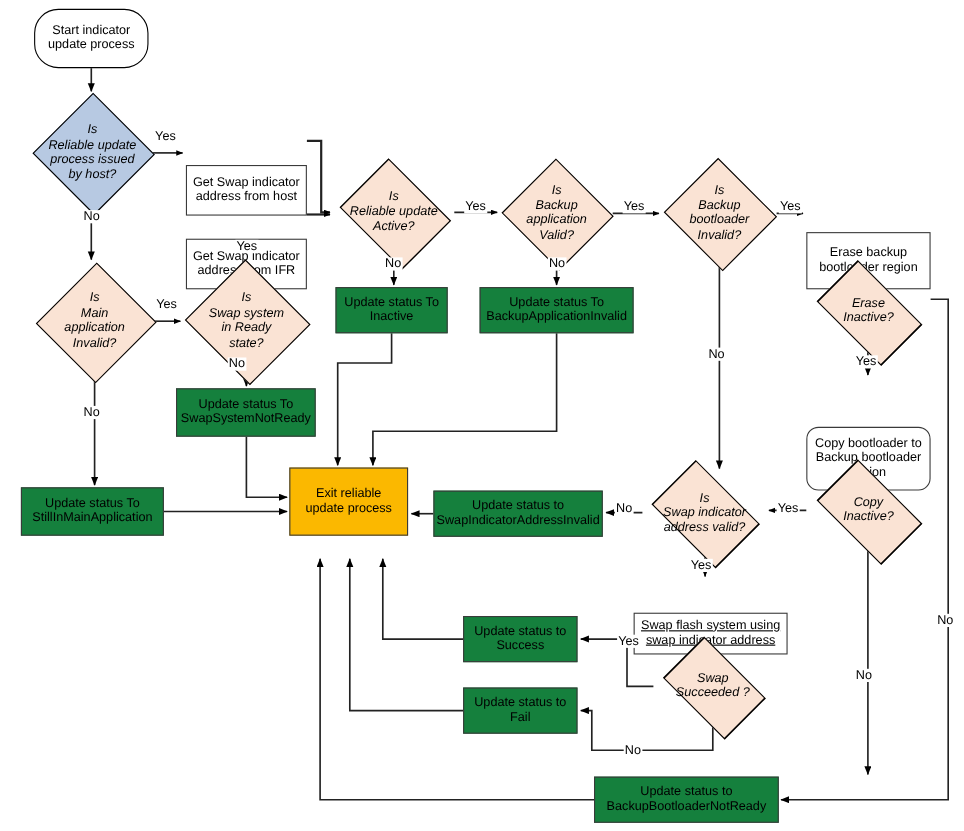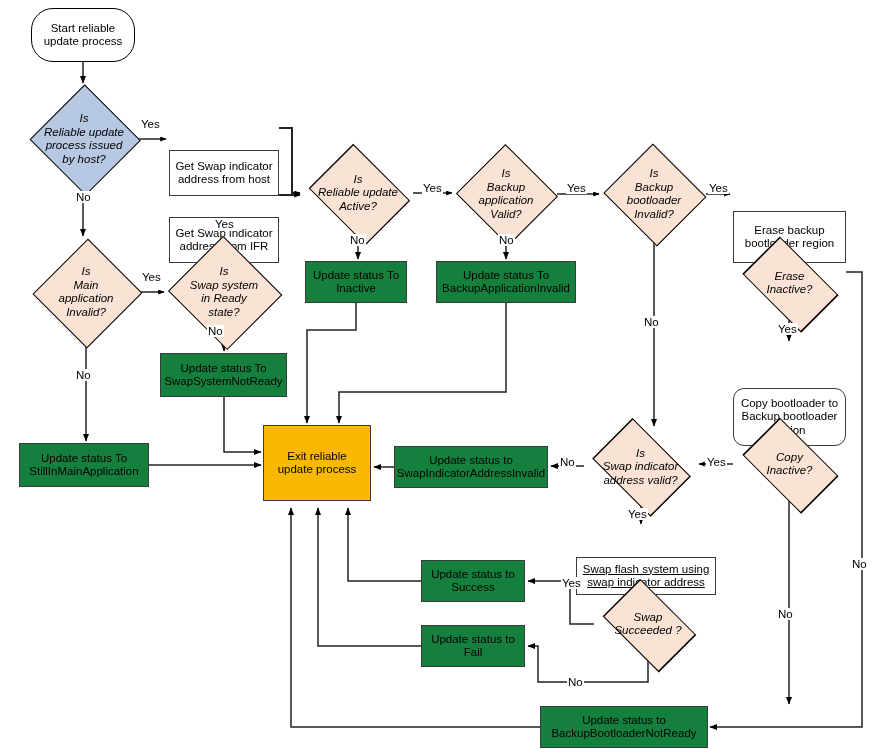--- a/index.html
+++ b/index.html
@@ -174,21 +174,21 @@
       <path d="M421,581 L348,581 L348,508" marker-end="url(#ah)"></path>
 
       <path d="M421,646 L318,646 L318,508" marker-end="url(#ah)"></path>
 
       <path d="M540,727 L291,727 L291,508" marker-end="url(#ah)"></path>
     </g>
   </svg>
 
   <div id="nodes-layer">
       <div class="node n-terminator" style="left: 31px; top: 8px; width: 104px; height: 54px;">
-        <div class="lbl">Start reliable
+        <div class="lbl">Start indicator
 update process</div>
       </div>
       <div class="node n-decision blue" style="left: 29px; top: 85px; width: 110px; height: 108px;">
         <div class="dia" style="width: 76.356px; height: 76.356px; margin-left: -38.178px; margin-top: -38.178px; transform: rotate(45deg) scale(1.01852, 1);"></div>
         <div class="lbl">Is
 Reliable update
 process issued
 by host?</div>
       </div>
       <div class="node n-process" style="left: 169px; top: 105px; width: 110px; height: 46px;">
@@ -271,21 +271,21 @@
       <div class="node n-decision" style="left: 584px; top: 428px; width: 113px; height: 78px;">
         <div class="dia" style="width: 55.146px; height: 55.146px; margin-left: -27.573px; margin-top: -27.573px; transform: rotate(45deg) scale(1.44872, 1);"></div>
         <div class="lbl">Is
 Swap indicator
 address valid?</div>
       </div>
       <div class="node n-status" style="left: 394px; top: 446px; width: 154px; height: 42px;">
         <div class="lbl">Update status to
 SwapIndicatorAddressInvalid</div>
       </div>
-      <div class="node n-exit" style="left: 263px; top: 425px; width: 108px; height: 76px; text-align: center;">
+      <div class="node n-exit" style="left: 263px; top: 425px; width: 108px; height: 62px; text-align: center;">
         <div class="lbl">Exit reliable
 update process</div>
       </div>
       <div class="node n-process" style="left: 576px; top: 512px; width: 140px; height: 38px; text-decoration: underline;">
         <div class="lbl">Swap flash system using
 swap indicator address</div>
       </div>
       <div class="node n-decision" style="left: 594px; top: 588px; width: 108px; height: 72px;">
         <div class="dia" style="width: 50.904px; height: 50.904px; margin-left: -25.452px; margin-top: -25.452px; transform: rotate(45deg) scale(1.5, 1);"></div>
         <div class="lbl">Swap

